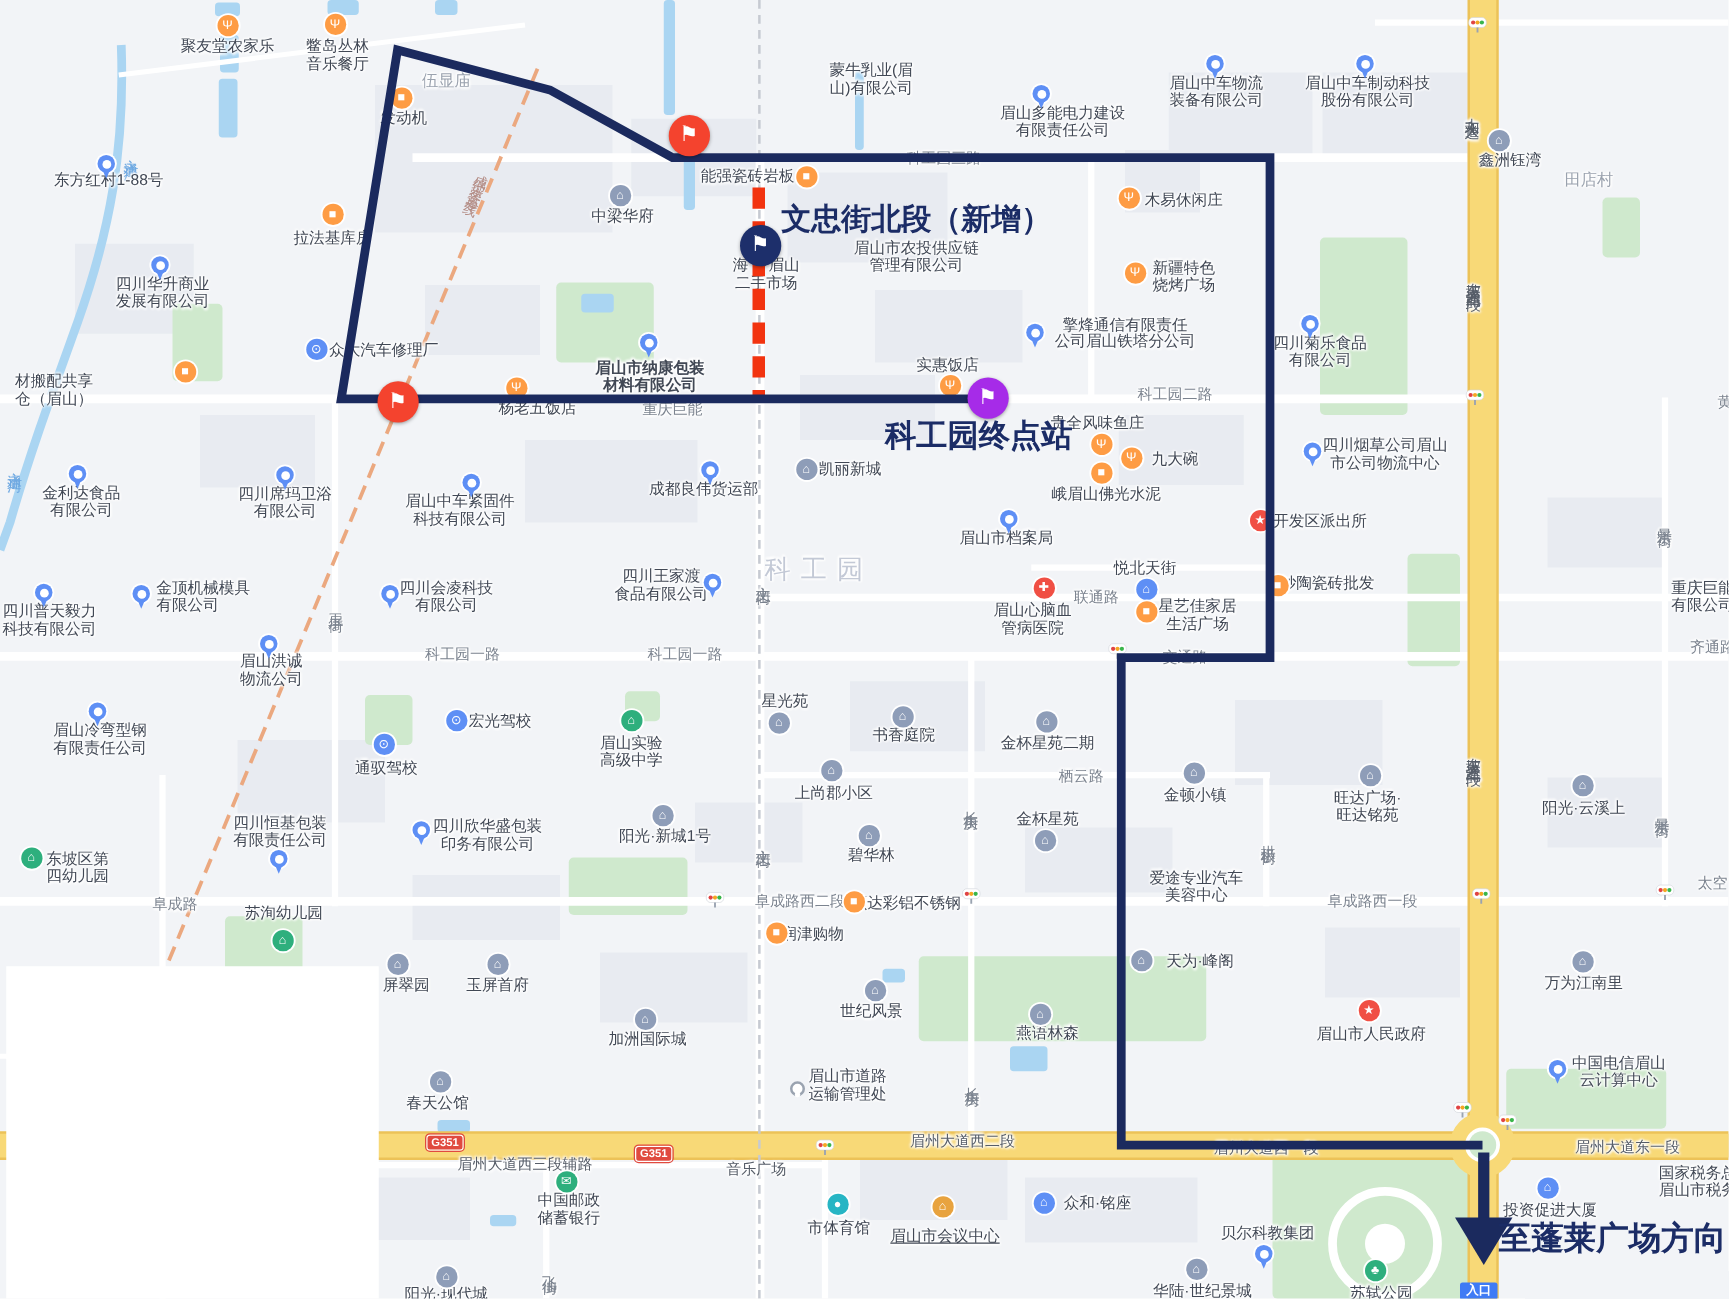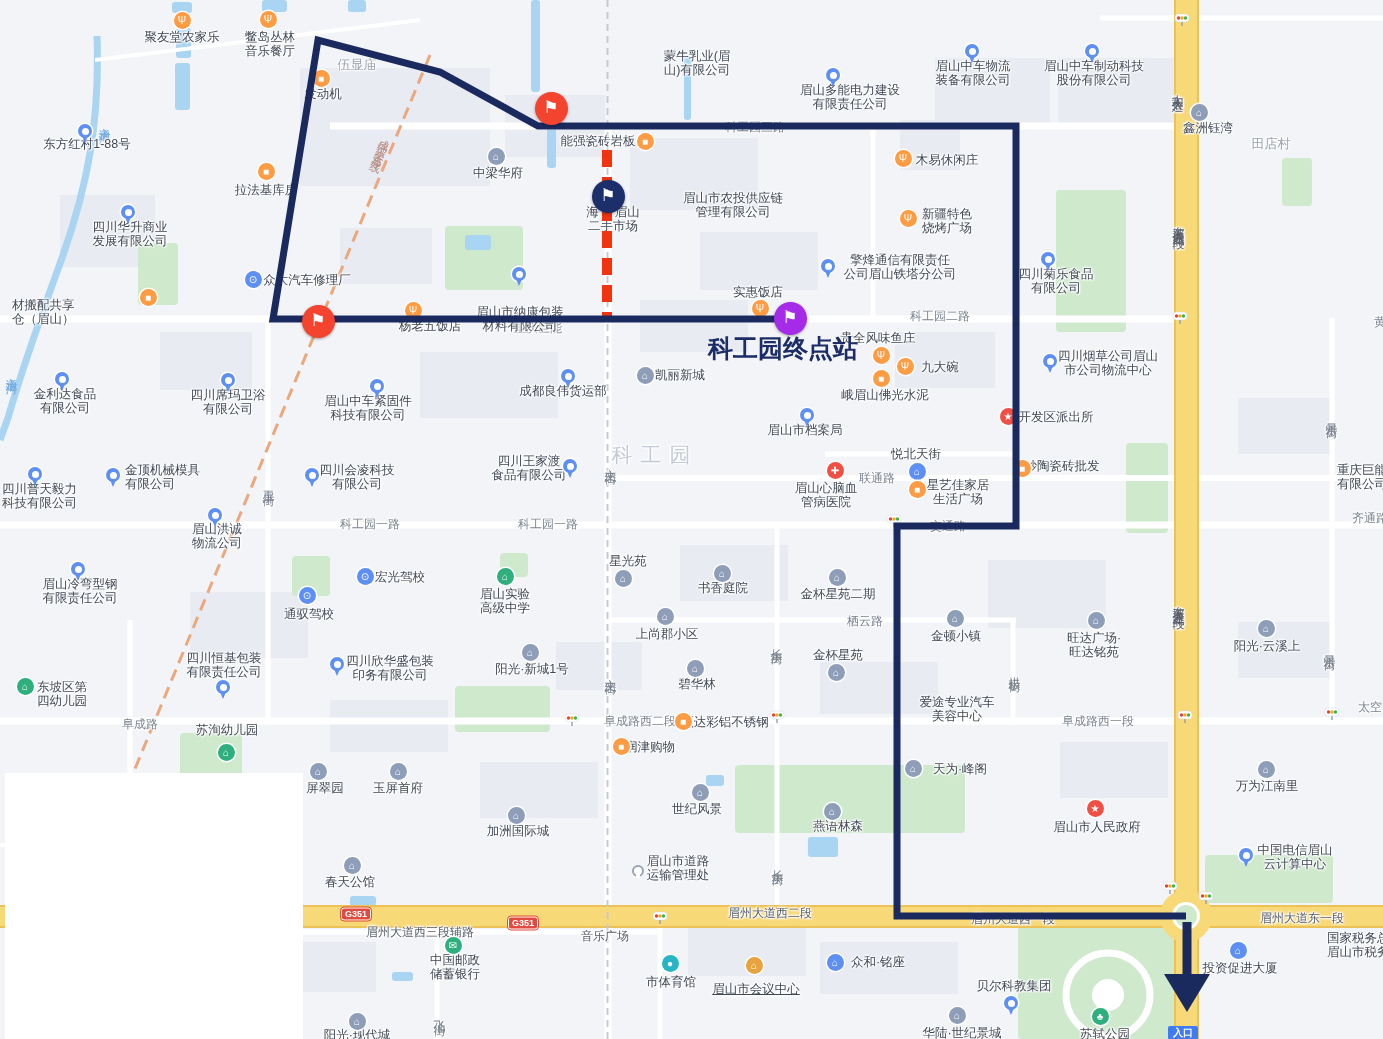--- a/index.html
+++ b/index.html
@@ -361,21 +361,21 @@
         <b></b>
       </div>
       <div class="poi halo" style="left: 529px; top: 461px;">
         <span style="display: block;">四川王家渡</span>
         <span style="display: block;">食品有限公司</span>
       </div>
       <div class="pin" style="left: 570px; top: 475px;">
         <i></i>
         <b></b>
       </div>
-      <div class="poi halo" style="left: 520px; top: 312px;">
+      <div class="poi halo" style="left: 520px; top: 294px; font-weight: bold;">
         <span style="display: block;">眉山市纳康包装</span>
         <span style="display: block;">材料有限公司</span>
       </div>
       <div class="pin" style="left: 519px; top: 283px;">
         <i></i>
         <b></b>
       </div>
       <div class="poi halo" style="left: 430px; top: 326px;">
         <span style="display: block;">杨老五饭店</span>
       </div>
@@ -423,21 +423,21 @@
         <span style="display: block;">木易休闲庄</span>
       </div>
       <div class="icon food" style="left: 903px; top: 158px;">Ψ</div>
       <div class="poi halo" style="left: 947px; top: 214px;">
         <span style="display: block;">新疆特色</span>
         <span style="display: block;">烧烤广场</span>
       </div>
       <div class="icon food" style="left: 908px; top: 218px;">Ψ</div>
       <div class="poi halo" style="left: 900px; top: 260px;">
         <span style="display: block;">擎烽通信有限责任</span>
-        <span style="display: block;">公司眉山铁塔分公司</span>
+        <span style="display: block; font-family: Liberation Mono, monospace;">公司眉山铁塔分公司</span>
       </div>
       <div class="pin" style="left: 828px; top: 275px;">
         <i></i>
         <b></b>
       </div>
       <div class="poi halo" style="left: 758px; top: 292px;">
         <span style="display: block;">实惠饭店</span>
       </div>
       <div class="icon food" style="left: 760px; top: 308px;">Ψ</div>
       <div class="poi halo" style="left: 878px; top: 338px;">
@@ -710,21 +710,23 @@
       <line x1="1187" y1="922" x2="1187" y2="977" stroke="#1b2a5e" stroke-width="9"></line>
       <polygon points="1164,974 1210,974 1187,1012" fill="#1b2a5e"></polygon>
     </svg>
   <div id="markers">
       <div class="flag" style="left: 551px; top: 108px; background: rgb(244, 67, 46);">⚑</div>
       <div class="flag" style="left: 608px; top: 196px; background: rgb(29, 47, 107);">⚑</div>
       <div class="flag" style="left: 318px; top: 321px; background: rgb(244, 67, 46);">⚑</div>
       <div class="flag" style="left: 790px; top: 318px; background: rgb(166, 43, 232);">⚑</div>
     </div>
   <div id="notes">
+      <div class="note" style="left: 733px; top: 175px; color: rgb(27, 44, 102); font-size: 24px;">文忠街北段（新增）</div>
       <div class="note" style="left: 783px; top: 348px; color: rgb(27, 44, 102); font-size: 25px;">科工园终点站</div>
+      <div class="note" style="left: 1290px; top: 991px; color: rgb(27, 44, 102); font-size: 26px;">至蓬莱广场方向</div>
     </div>
 
   <div id="legend">
     
     
     
     
     
     
     

